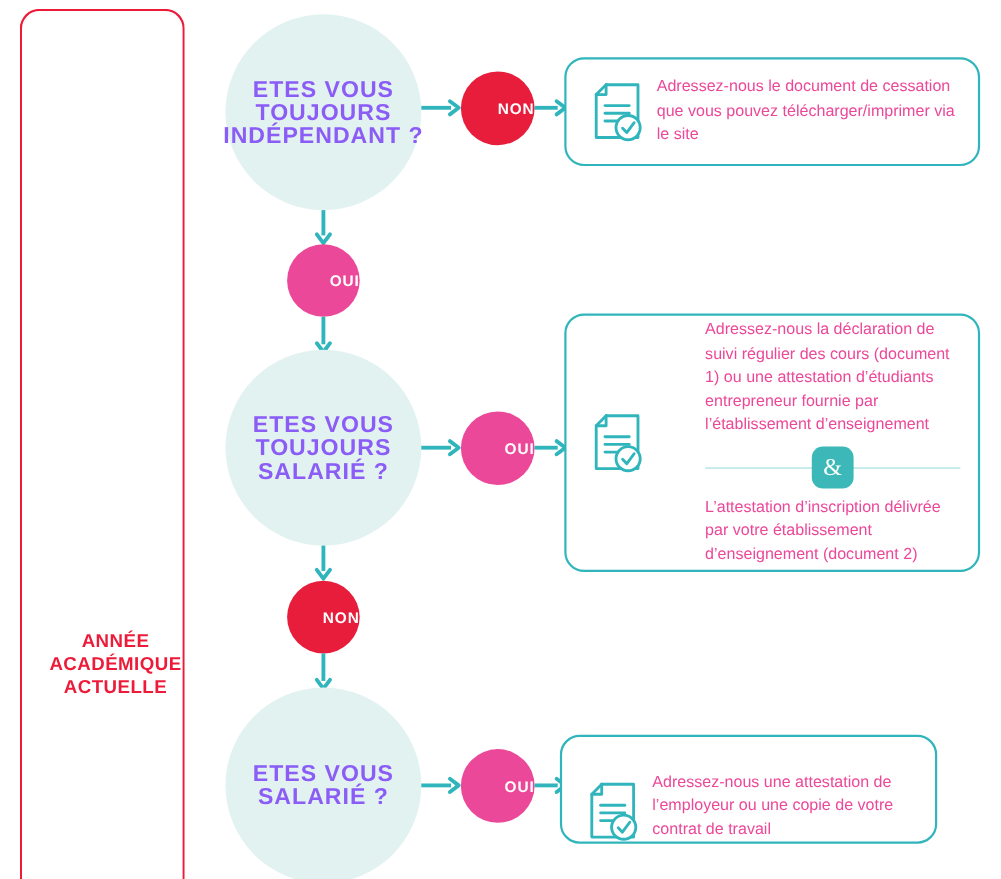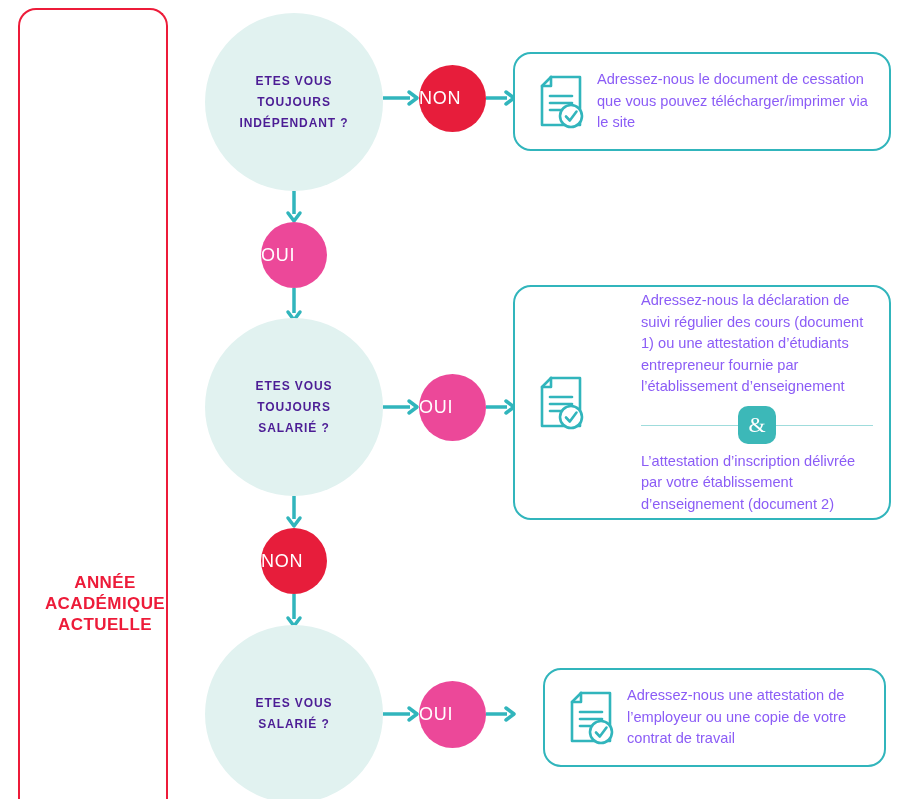--- a/index.html
+++ b/index.html
@@ -51,39 +51,39 @@
   .decision {
     position: absolute;
     border-radius: 50%;
     background: #e1f2f0;
     display: flex;
     align-items: center;
     justify-content: center;
     text-align: center;
   }
   .decision .dec-text {
-    color: #4c1d95;
+    color: #8b5cf6;
     font-weight: bold;
-    font-size: 12px;
+    font-size: 21px;
     line-height: 21px;
     letter-spacing: 0.9px;
     font-family: "Liberation Sans", sans-serif;
   }
   .decision .dec-text span { display: block; white-space: nowrap; }
 
   
   .badge {
     position: absolute;
     border-radius: 50%;
     display: flex;
     align-items: center;
-    justify-content: flex-start;
+    justify-content: flex-end;
     color: #ffffff;
-    font-weight: normal;
-    font-size: 18px;
+    font-weight: bold;
+    font-size: 14px;
     letter-spacing: 0.8px;
     font-family: "Liberation Sans", sans-serif;
   }
   .badge.teal { background: #ec4899; }
   .badge.red  { background: #e71d3b; }
 
   
   .conn { position: absolute; }
   .conn svg { display: block; overflow: visible; }
 
@@ -103,21 +103,21 @@
     margin-left: 18px;
     display: flex;
     align-items: center;
     justify-content: center;
   }
   .card-body {
     flex: 1 1 auto;
     padding: 0 16px 0 6px;
   }
   .card-text {
-    color: #8b5cf6;
+    color: #ec4899;
     font-size: 14.6px;
     line-height: 21.5px;
     font-family: "Liberation Sans", sans-serif;
   }
 
   
   .amp-sep {
     position: relative;
     height: 40px;
     margin: 7px 0 6px 0;
@@ -305,21 +305,21 @@
     <span>OUI</span>
   </div>
 
   <div class="conn" style="left:486px; top:704px;">
     <svg width="30" height="20" viewBox="0 0 30 20">
       <line x1="0" y1="10" x2="21" y2="10" stroke="#31b5bc" stroke-width="3.5"></line>
       <path d="M20 4 L28 10 L20 16" fill="none" stroke="#31b5bc" stroke-width="3.5" stroke-linecap="round" stroke-linejoin="round"></path>
     </svg>
   </div>
 
-  <div class="card" style="left:543px; top:668px; width:343px; height:99px;">
+  <div class="card" style="left:509px; top:668px; width:343px; height:99px;align-items:flex-end;">
     <div class="card-icon">
       <svg width="48" height="54" viewBox="0 0 48 54">
         <path d="M13 2 L32 2 L42 2 L42 40 L30 40" fill="none" stroke="#31b5bc" stroke-width="2.6" stroke-linejoin="round" stroke-linecap="round"></path>
         <path d="M13 2 L4 11 L4 50 L42 50 L42 40" fill="none" stroke="#31b5bc" stroke-width="2.6" stroke-linejoin="round" stroke-linecap="round"></path>
         <path d="M13 2 L13 11 L4 11" fill="none" stroke="#31b5bc" stroke-width="2.6" stroke-linejoin="round" stroke-linecap="round"></path>
         <line x1="12" y1="21" x2="34" y2="21" stroke="#31b5bc" stroke-width="2.6" stroke-linecap="round"></line>
         <line x1="12" y1="28" x2="34" y2="28" stroke="#31b5bc" stroke-width="2.6" stroke-linecap="round"></line>
         <line x1="12" y1="35" x2="29" y2="35" stroke="#31b5bc" stroke-width="2.6" stroke-linecap="round"></line>
         <circle cx="33" cy="41" r="11" fill="#ffffff" stroke="#31b5bc" stroke-width="2.6"></circle>
         <path d="M28 41.5 L31.8 45.5 L38.5 36.5" fill="none" stroke="#31b5bc" stroke-width="2.6" stroke-linecap="round" stroke-linejoin="round"></path>

